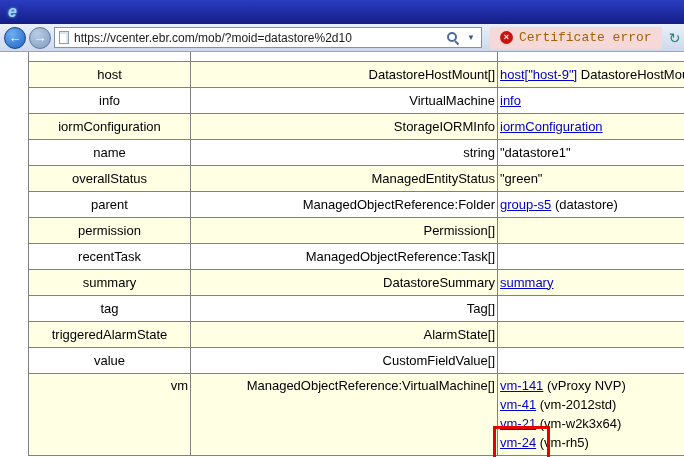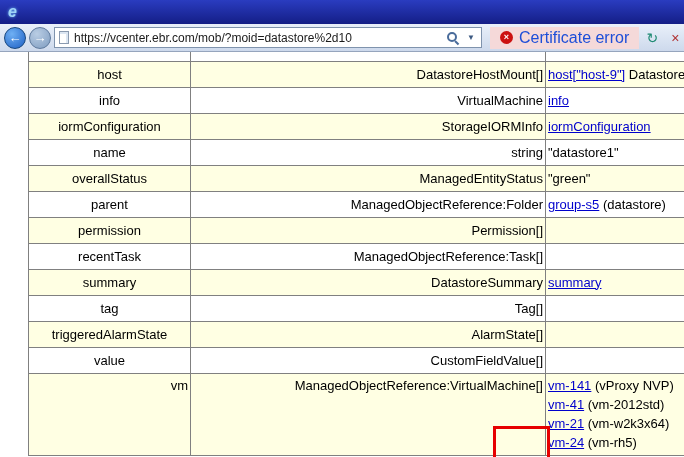--- a/index.html
+++ b/index.html
@@ -51,39 +51,39 @@
   .magnifier::after{content:"";position:absolute;left:9px;top:9px;width:5px;height:2px;background:#4a6c9b;transform:rotate(45deg);transform-origin:left center;}
   .addr-dropdown{font-size:8px;color:#3d5a82;cursor:pointer;flex:0 0 auto;padding:0 2px;}
   .cert-badge{
     height:22px;display:flex;align-items:center;gap:6px;padding:0 10px;margin-left:5px;
     background:var(--cert_bg);cursor:pointer;flex:0 0 auto;
   }
   .cert-x-circle{
     width:13px;height:13px;border-radius:50%;background:var(--cert_red);
     color:#fff;font-size:9px;line-height:13px;text-align:center;font-weight:bold;flex:0 0 auto;
   }
-  .cert-label{font-size:16px;color:#1d4ed8;white-space:nowrap;}
+  .cert-label{font-size:13px;color:#a16207;white-space:nowrap;font-family:Liberation Mono, monospace;}
   .nav-right{margin-left:auto;display:flex;align-items:center;gap:3px;}
   .tool-btn{
     width:20px;height:20px;display:flex;align-items:center;justify-content:center;
     font-size:14px;cursor:pointer;border:1px solid transparent;border-radius:2px;
   }
   .tool-btn.refresh{color:#1e8a72;}
   .tool-btn.stop{color:#b03030;}
   
   .content{position:absolute;top:52px;left:0;width:684px;bottom:0;background:#fff;overflow:hidden;}
   table.props{
     border-collapse:collapse;table-layout:fixed;width:900px;margin-left:28px;
     font-size:13px;color:#000;
   }
   table.props td{border:1px solid var(--table_border);padding:2px;overflow:hidden;white-space:nowrap;}
   tr.partial td{height:9px;border-top:none;}
   tr.prow td{height:26px;}
   td.c-name{width:162px;text-align:center;}
-  td.c-type{width:355px;text-align:right;padding-right:9px;}
+  td.c-type{width:307px;text-align:right;padding-right:9px;}
   td.c-value{width:431px;text-align:left;padding-left:8px;}
   tr.alt td{background:var(--row_alt);}
   tr.vmrow td{height:auto;vertical-align:top;}
   tr.vmrow td.c-name,tr.vmrow td.c-type{padding-top:4px;text-align:right;}
   tr.vmrow td.c-value{padding-top:2px;padding-bottom:3px;}
   .vm-line{line-height:19px;}
   a.moblink{color:var(--link);text-decoration:underline;}
   
   .annotation-box{
     position:absolute;left:493px;top:374px;width:57px;height:79px;

